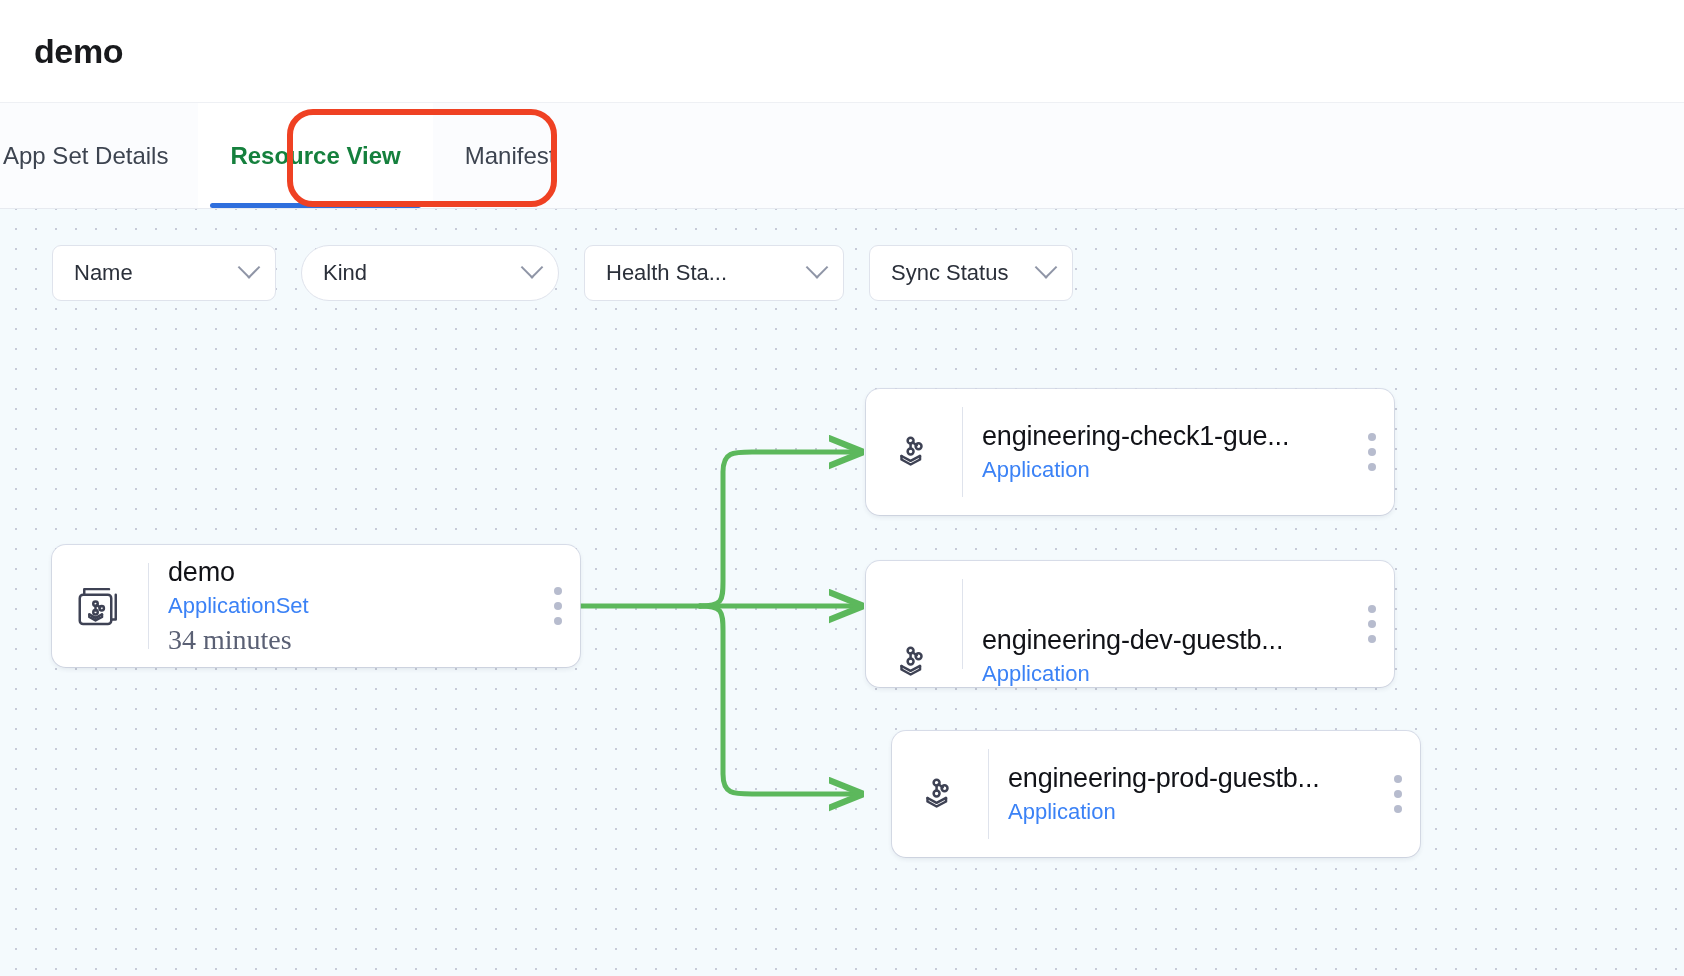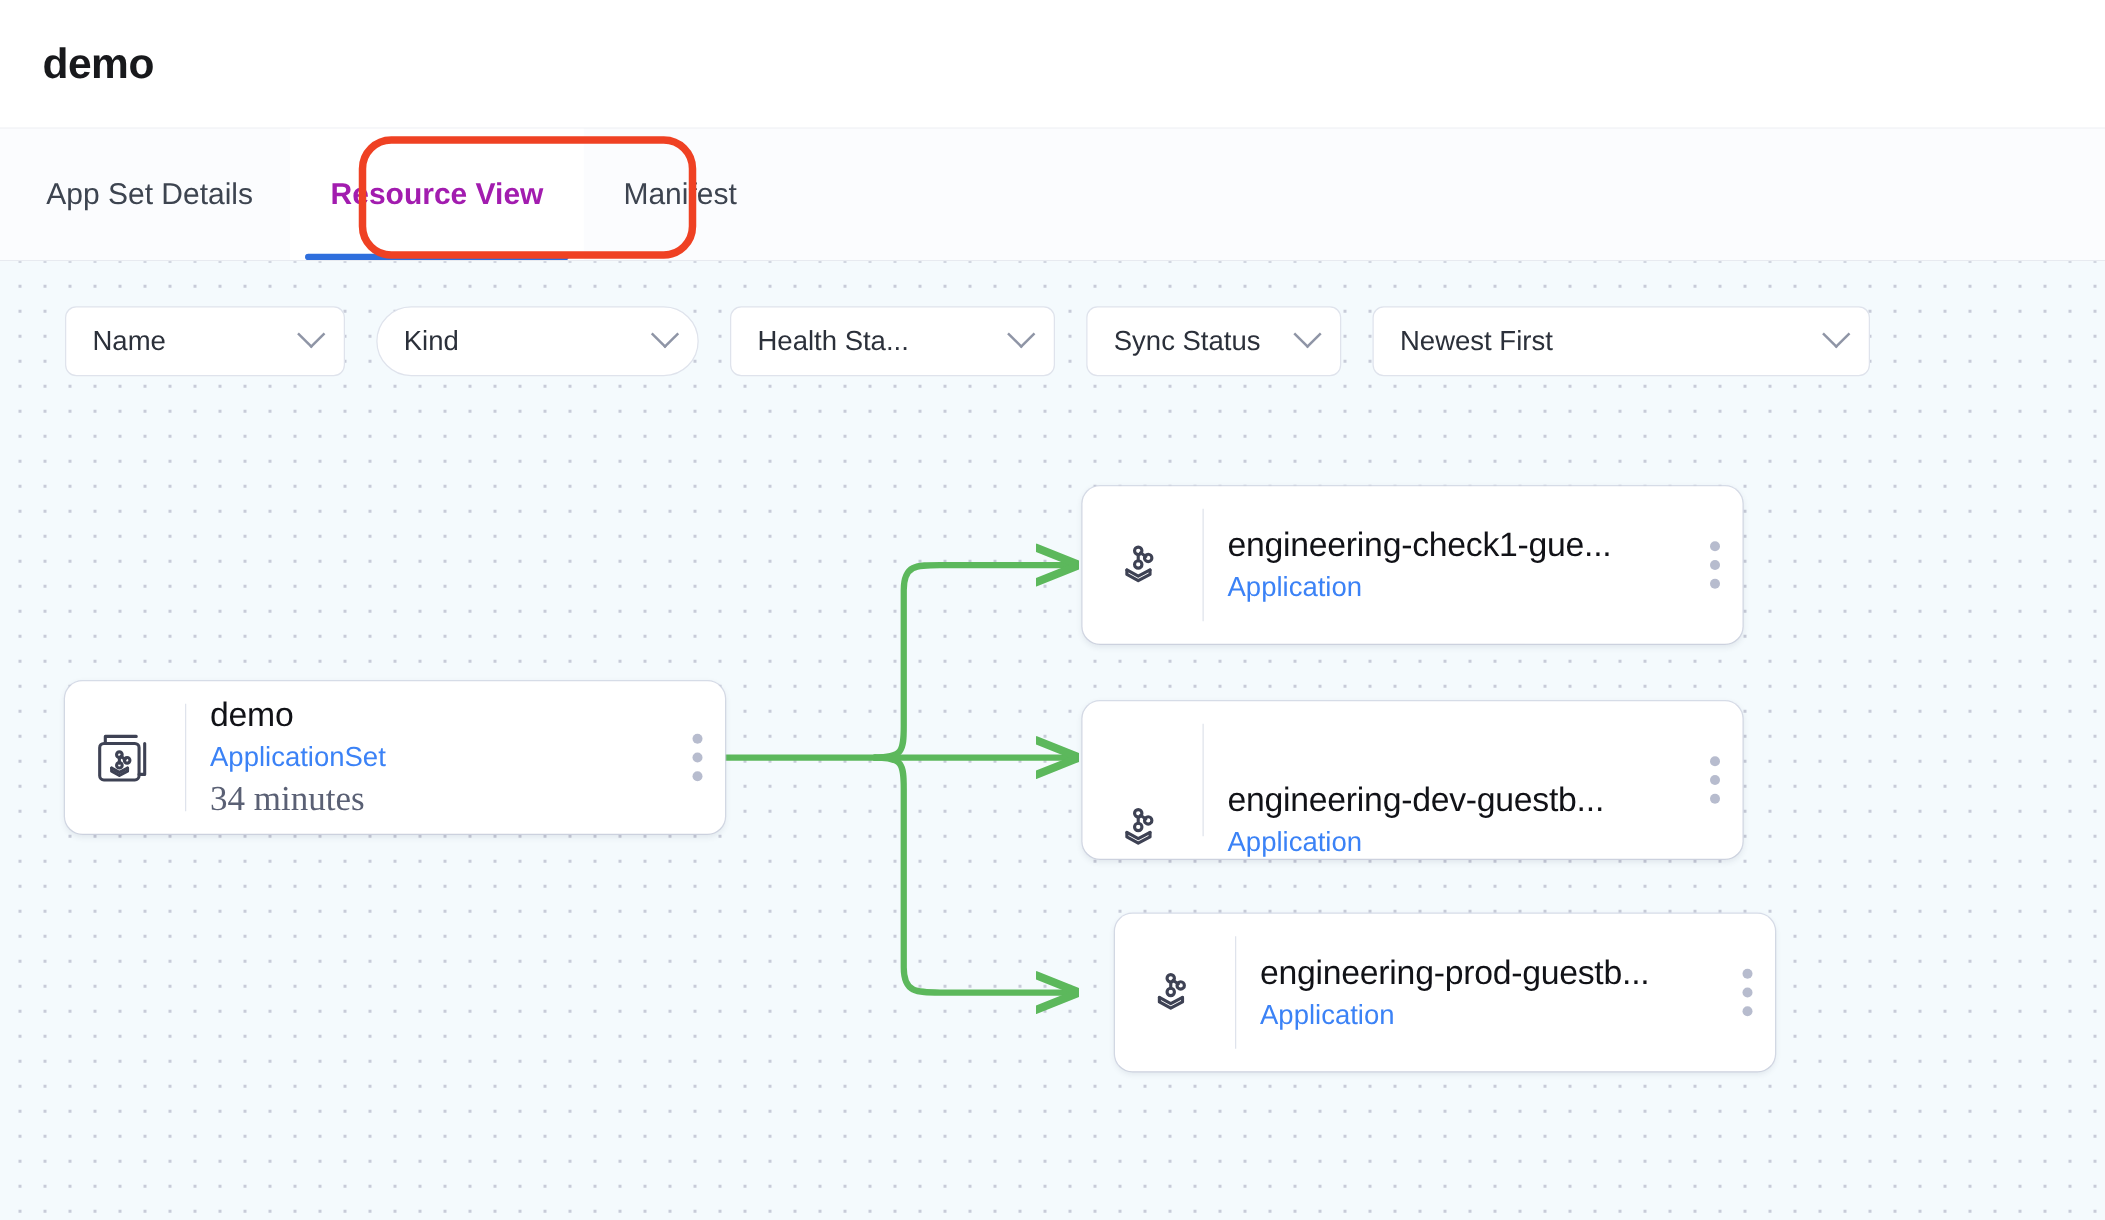--- a/index.html
+++ b/index.html
@@ -27,36 +27,35 @@
   }
 
   
   .tab-bar {
     height: 106px;
     background: #fbfcfe;
     display: flex;
     align-items: stretch;
     border-bottom: 1px solid #e7eaf0;
     position: relative;
-    padding-left: 34px;
   }
   .tab {
     display: flex;
     align-items: center;
     padding: 0 32px;
     font-size: 24px;
     color: #3d4450;
     position: relative;
     cursor: pointer;
     white-space: nowrap;
   }
   .tab:first-child { padding-left: 3px; padding-right: 30px; }
   .tab.active {
     font-weight: bold;
-    color: #a21caf;
+    color: #15803d;
     background: #ffffff;
   }
   .tab.active::after {
     content: "";
     position: absolute;
     left: 12px; right: 12px; bottom: 0;
     height: 5px;
     background: #2f6fdd;
     border-radius: 3px;
   }
@@ -232,24 +231,20 @@
     <div class="filter f-kind">
       <span>Kind</span>
       <span class="chev"></span>
     </div>
     <div class="filter f-health">
       <span>Health Sta...</span>
       <span class="chev"></span>
     </div>
     <div class="filter f-sync">
       <span>Sync Status</span>
-      <span class="chev"></span>
-    </div>
-    <div class="filter f-sort">
-      <span>Newest First</span>
       <span class="chev"></span>
     </div>
   </div>
 
   <svg class="edges" viewBox="0 0 1684 767" xmlns="http://www.w3.org/2000/svg">
     <defs>
       <marker id="arrow" viewBox="0 0 10 10" refX="9" refY="5" markerWidth="7" markerHeight="7" orient="auto-start-reverse">
         <path d="M 0 1 L 10 5 L 0 9" fill="none" stroke="#5cb85c" stroke-width="1.8" stroke-linecap="round" stroke-linejoin="round"></path>
       </marker>
     </defs>

